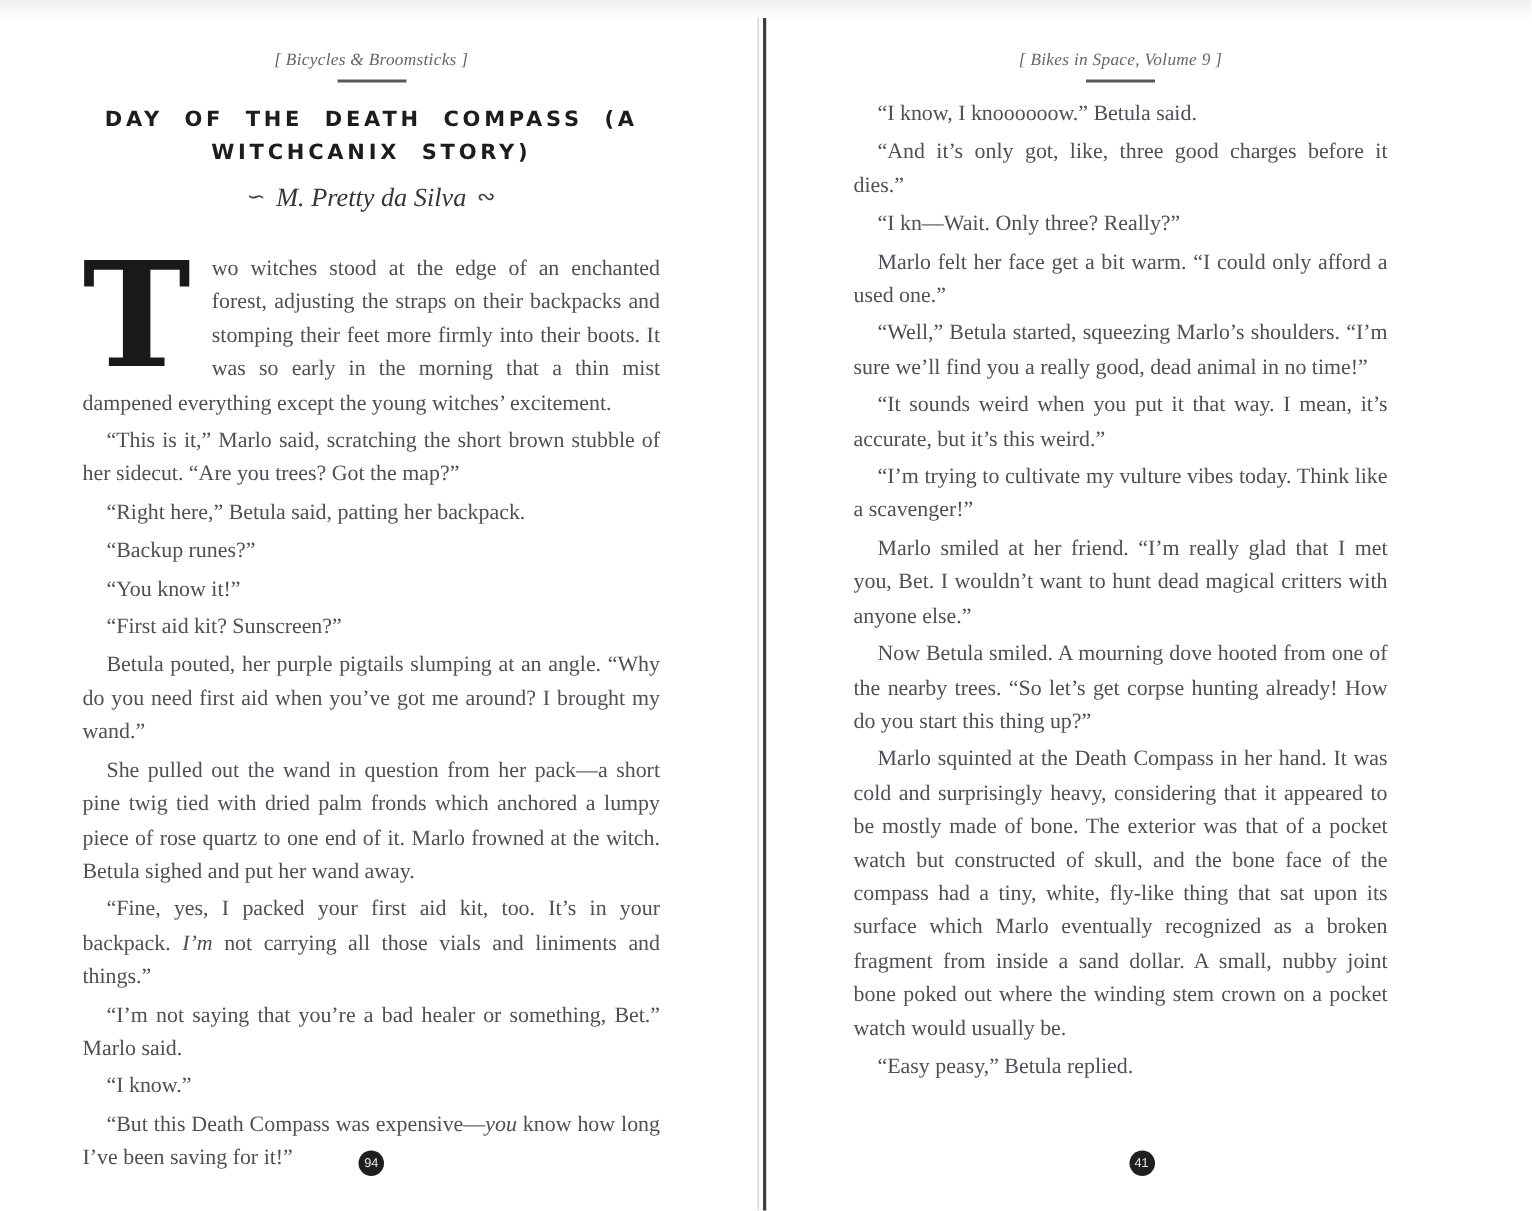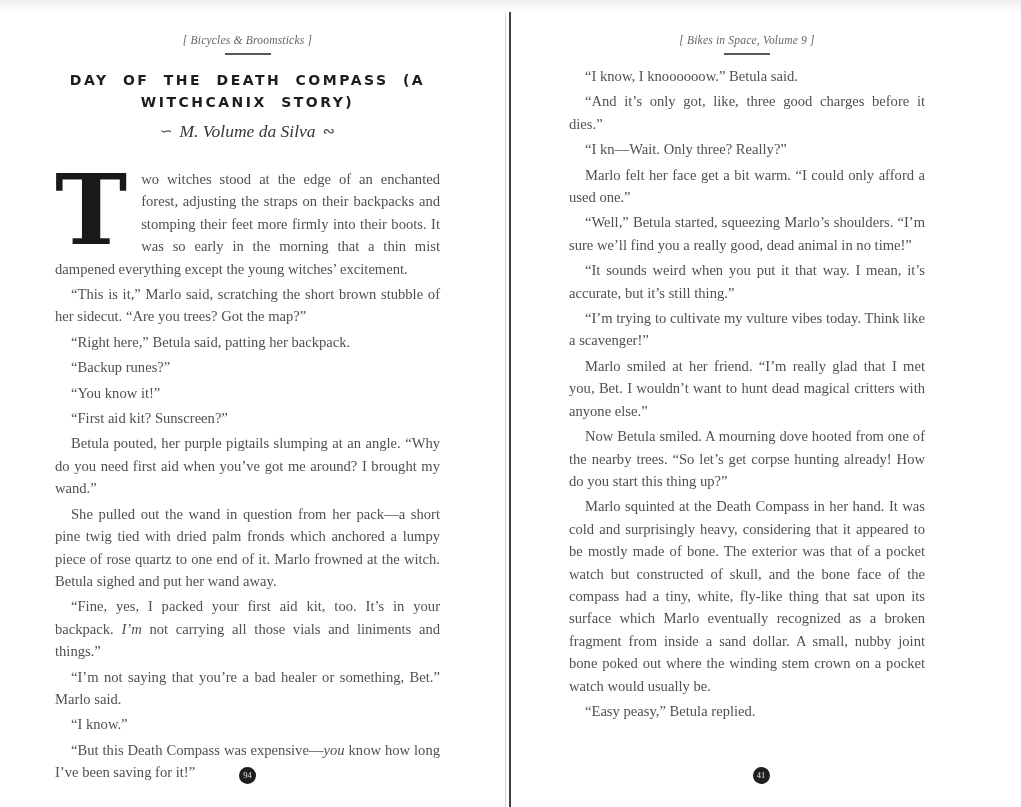--- a/index.html
+++ b/index.html
@@ -94,38 +94,38 @@
     position:absolute;
     bottom:23px;left:55px;right:65px;
     text-align:center;
   }
   .page-right .badge-row{left:58px;right:68px;}
   .page-num-badge{
     display:inline-flex;
     align-items:center;justify-content:center;
     width:17px;height:17px;border-radius:50%;
     background:#1f1f20;color:#e8e8e8;
-    font-family:Liberation Serif, serif;
+    font-family:Liberation Sans, sans-serif;
     font-size:8.5px;line-height:1;
   }
 </style>
 </head>
 <body>
 
 <div class="spread">
   <div class="top-strip"></div>
 
   <div class="page page-left">
     <div class="running-header">[ Bicycles &amp; Broomsticks ]</div>
     <div class="header-rule"></div>
 
     <h1 class="story-title">DAY OF THE DEATH COMPASS (A WITCHCANIX STORY)</h1>
 
     <div class="byline">
-      <span class="ornament">∽</span><span>M. Volume da Silva</span><span class="ornament">∾</span>
+      <span class="ornament">∽</span><span>M. Pretty da Silva</span><span class="ornament">∾</span>
     </div>
 
     <div class="body-copy">
         <p class="dropcap-para"><span class="dropcap">T</span><span>wo witches stood at the edge of an enchanted forest, adjusting the straps on their backpacks and stomping their feet more firmly into their boots. It was so early in the morning that a thin mist dampened everything except the young witches’ excitement.</span></p>
         <p><span>“This is it,” Marlo said, scratching the short brown stubble of her sidecut. “Are you trees? Got the map?”</span></p>
         <p><span>“Right here,” Betula said, patting her backpack.</span></p>
         <p><span>“Backup runes?”</span></p>
         <p><span>“You know it!”</span></p>
         <p><span>“First aid kit? Sunscreen?”</span></p>
         <p><span>Betula pouted, her purple pigtails slumping at an angle. “Why do you need first aid when you’ve got me around? I brought my wand.”</span></p>
@@ -146,21 +146,21 @@
   <div class="page page-right">
     <div class="running-header">[ Bikes in Space, Volume 9 ]</div>
     <div class="header-rule"></div>
 
     <div class="body-copy">
         <p><span>“I know, I knoooooow.” Betula said.</span></p>
         <p><span>“And it’s only got, like, three good charges before it dies.”</span></p>
         <p><span>“I kn—Wait. Only three? Really?”</span></p>
         <p><span>Marlo felt her face get a bit warm. “I could only afford a used one.”</span></p>
         <p><span>“Well,” Betula started, squeezing Marlo’s shoulders. “I’m sure we’ll find you a really good, dead animal in no time!”</span></p>
-        <p><span>“It sounds weird when you put it that way. I mean, it’s accurate, but it’s still thing.”</span></p>
+        <p><span>“It sounds weird when you put it that way. I mean, it’s accurate, but it’s this weird.”</span></p>
         <p><span>“I’m trying to cultivate my vulture vibes today. Think like a scavenger!”</span></p>
         <p><span>Marlo smiled at her friend. “I’m really glad that I met you, Bet. I wouldn’t want to hunt dead magical critters with anyone else.”</span></p>
         <p><span>Now Betula smiled. A mourning dove hooted from one of the nearby trees. “So let’s get corpse hunting already! How do you start this thing up?”</span></p>
         <p><span>Marlo squinted at the Death Compass in her hand. It was cold and surprisingly heavy, considering that it appeared to be mostly made of bone. The exterior was that of a pocket watch but constructed of skull, and the bone face of the compass had a tiny, white, fly-like thing that sat upon its surface which Marlo eventually recognized as a broken fragment from inside a sand dollar. A small, nubby joint bone poked out where the winding stem crown on a pocket watch would usually be.</span></p>
         <p><span>“Easy peasy,” Betula replied.</span></p>
       </div>
 
     <div class="badge-row">
       <span class="page-num-badge">41</span>
     </div>

